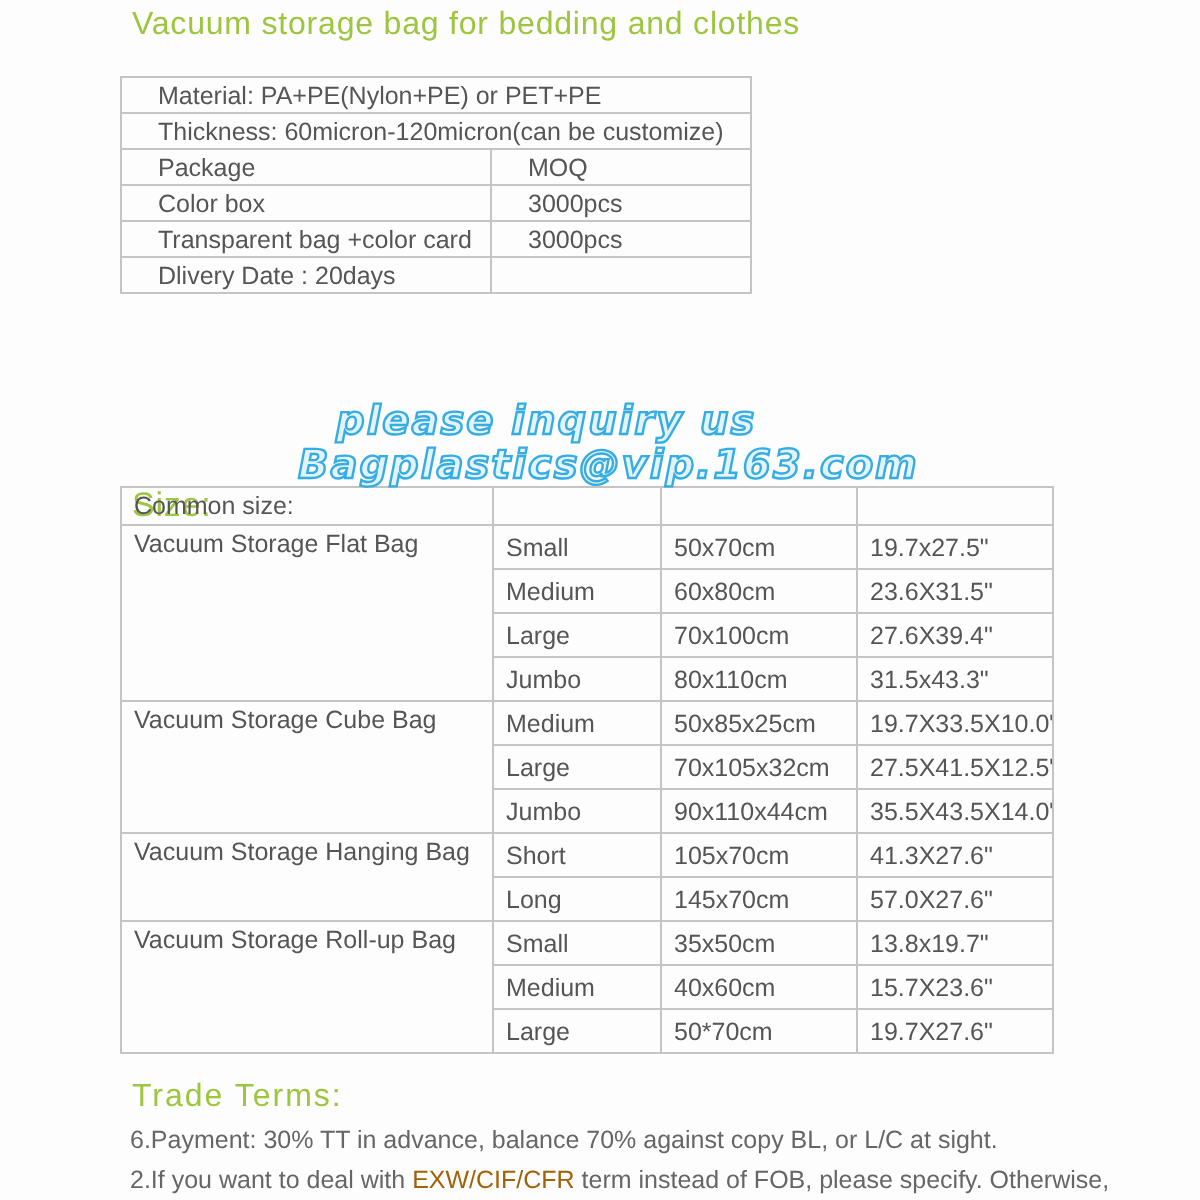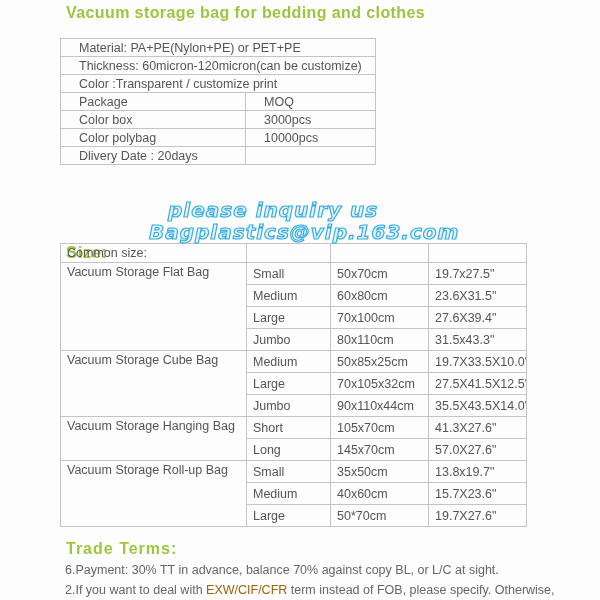--- a/index.html
+++ b/index.html
@@ -6,21 +6,21 @@
   body {
     width:600px; height:600px;
     background:#fdfdfd;
     font-family:"Liberation Sans", sans-serif;
     position:relative;
     overflow:hidden;
   }
   .green-heading {
     position:absolute;
     color:#9dc53f;
-    font-weight:bold;
+    font-weight:normal;
     font-size:16px;
     letter-spacing:0.4px;
     white-space:nowrap;
   }
   #page-title { left:66px; top:4px; }
   #size-heading { left:66px; top:220px; font-size:17px;margin-top:23px; }
   #trade-heading { left:66px; top:540px; letter-spacing:1px; }
 
   table { border-collapse:collapse; table-layout:fixed; position:absolute; background:transparent; }
   td {
@@ -77,33 +77,30 @@
       <col style="width:130px">
     </colgroup>
   <tbody>
       <tr>
     <td colspan="2">Material: PA+PE(Nylon+PE) or PET+PE</td>
   </tr>
   <tr>
     <td colspan="2">Thickness: 60micron-120micron(can be customize)</td>
   </tr>
   <tr>
-    <td colspan="2">Color :Transparent / customize print</td>
-  </tr>
-  <tr>
     <td>Package</td>
     <td>MOQ</td>
   </tr>
   <tr>
     <td>Color box</td>
     <td>3000pcs</td>
   </tr>
   <tr>
-    <td>Color polybag</td>
-    <td>10000pcs</td>
+    <td>Transparent bag +color card</td>
+    <td>3000pcs</td>
   </tr>
   <tr>
     <td>Dlivery Date : 20days</td>
     <td></td>
   </tr>
 </tbody>
   </table>
 
 <div id="watermark-line1" class="watermark">please inquiry us</div>
 <div id="watermark-line2" class="watermark">Bagplastics@vip.163.com</div>

